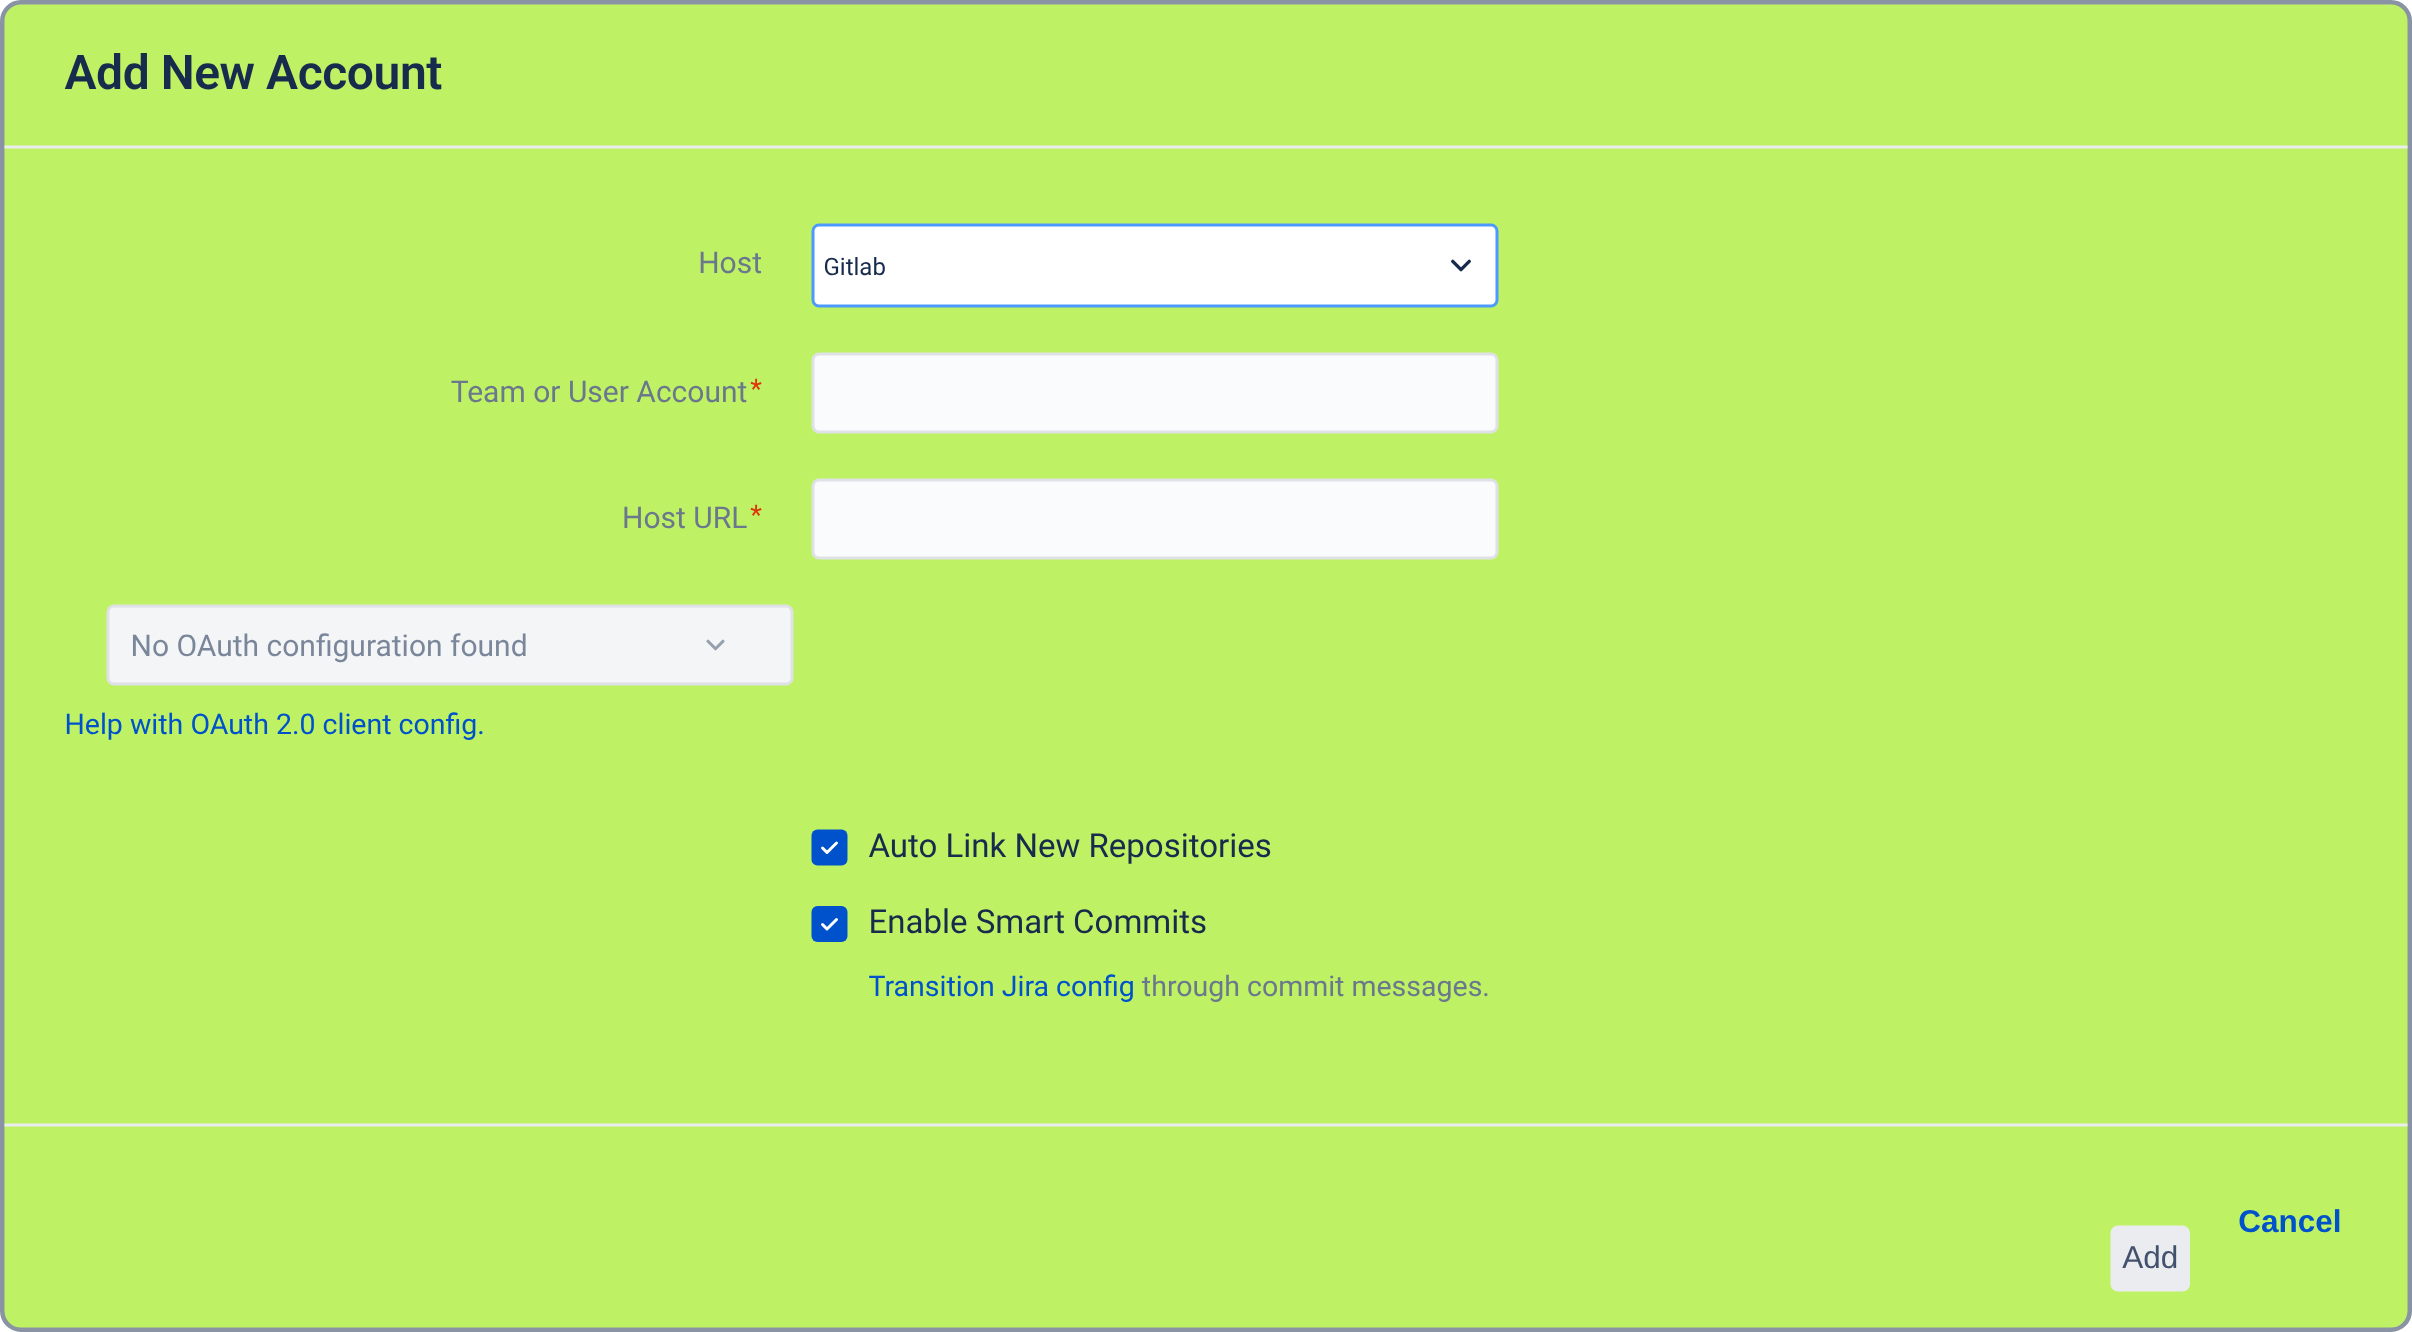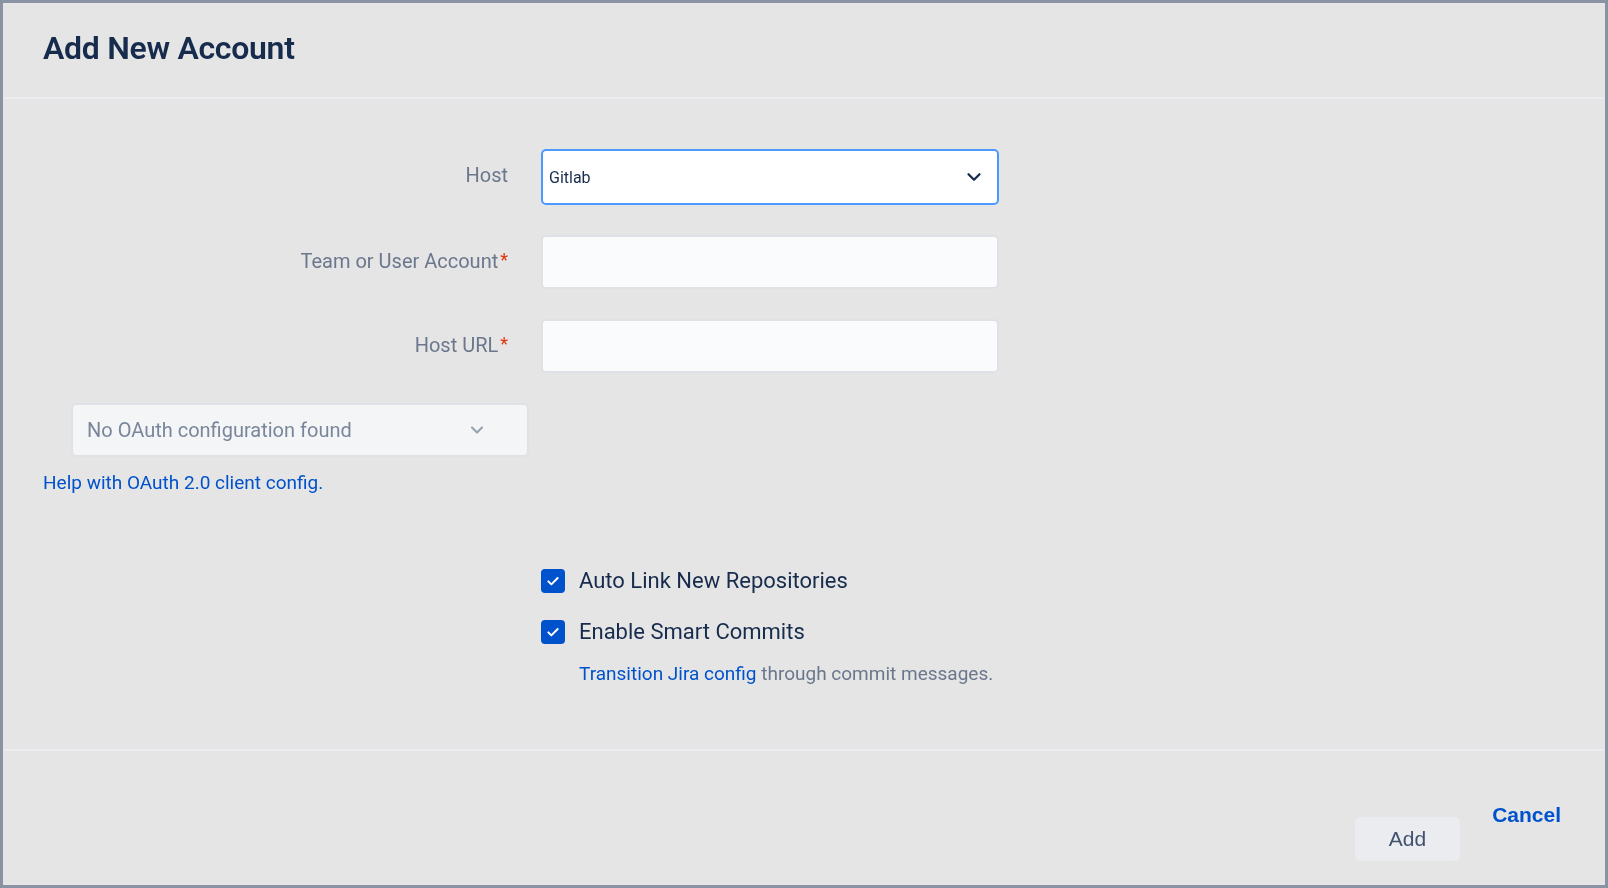--- a/index.html
+++ b/index.html
@@ -7,22 +7,22 @@
   body {
     font-family: -apple-system, BlinkMacSystemFont, "Segoe UI", Roboto, Helvetica, Arial, sans-serif;
     background: #fff;
     color: #172B4D;
     font-size: 14px;
   }
   .dialog {
     width: 1608px;
     height: 888px;
     border: 3px solid #8993A4;
-    border-radius: 0;
-    background: #e5e5e5;
+    border-radius: 14px;
+    background: #bef264;
     display: flex;
     flex-direction: column;
     position: relative;
   }
   .dialog-header {
     padding: 26px 40px 30px 40px;
     border-bottom: 2px solid #EBECF0;
   }
   .dialog-title {
     font-size: 32px;
@@ -116,21 +116,21 @@
   .link {
     color: #0052CC;
     font-size: 19px;
     text-decoration: none;
     cursor: pointer;
   }
   .checkbox-row {
     display: flex;
     align-items: center;
     gap: 14px;
-    margin-top: 22px;
+    margin-top: 6px;
   }
   .checkbox-row + .checkbox-row { margin-top: 26px; }
   .chk {
     width: 24px;
     height: 24px;
     border-radius: 4px;
     background: #0052CC;
     display: flex;
     align-items: center;
     justify-content: center;
@@ -156,21 +156,21 @@
     display: flex;
     justify-content: flex-end;
     align-items: center;
     gap: 28px;
   }
   .btn-primary {
     background: #EBECF0;
     color: #42526E;
     border: none;
     border-radius: 5px;
-    padding: 10px 34px;
+    padding: 10px 8px;
     font-size: 21px;
     font-weight: 500;
     cursor: pointer;
     margin-top: 48px;
   }
   .btn-link {
     background: none;
     border: none;
     color: #0052CC;
     font-size: 21px;

